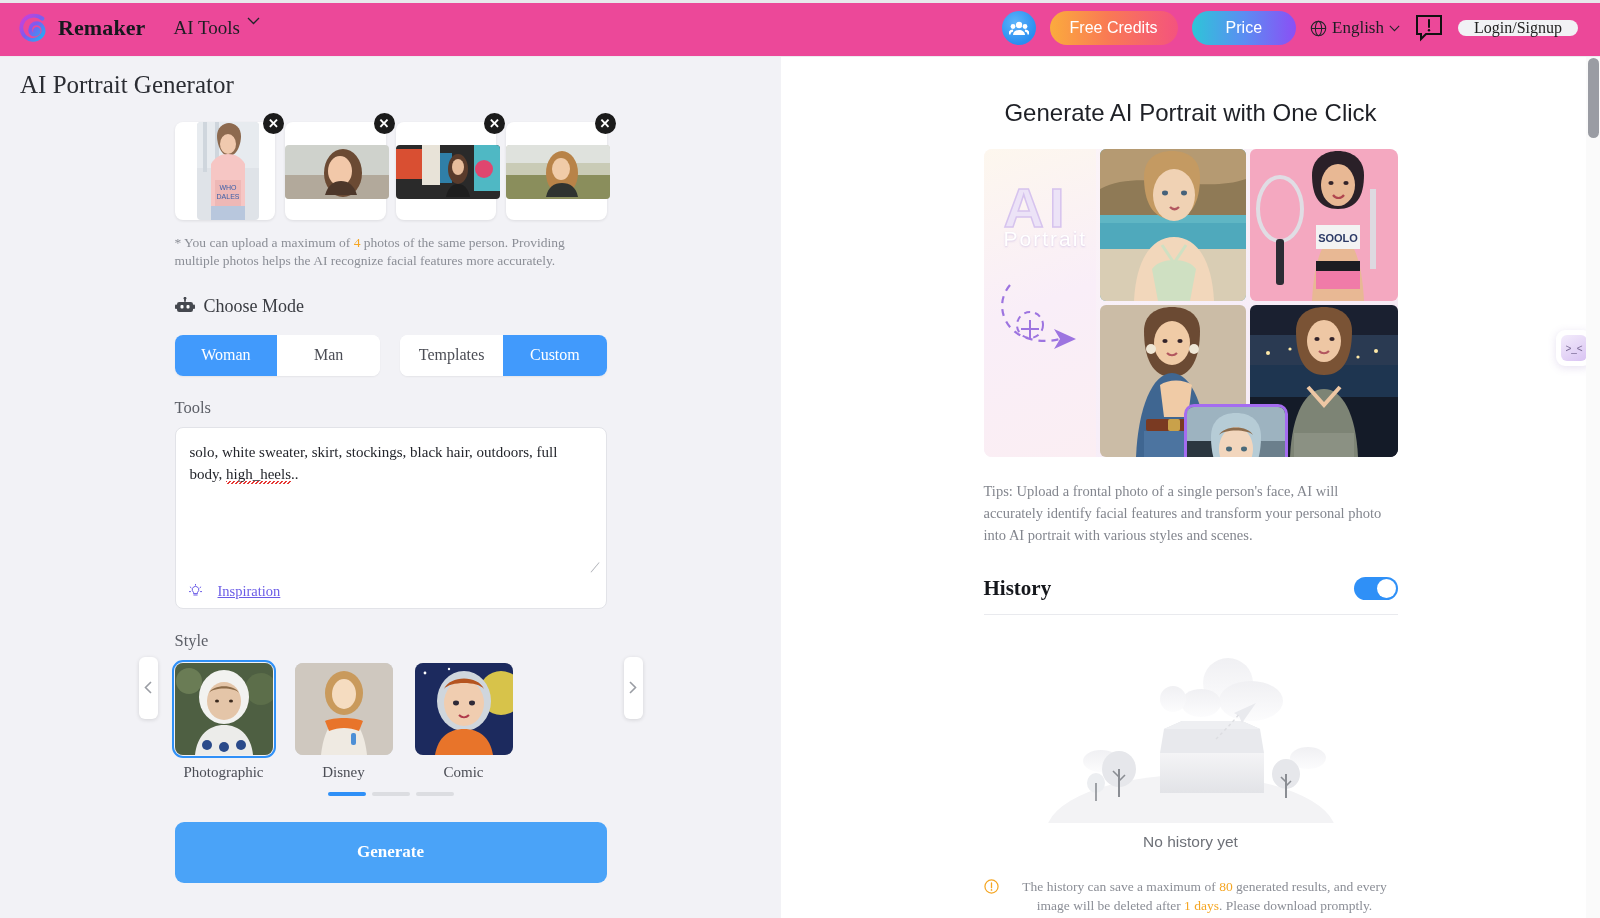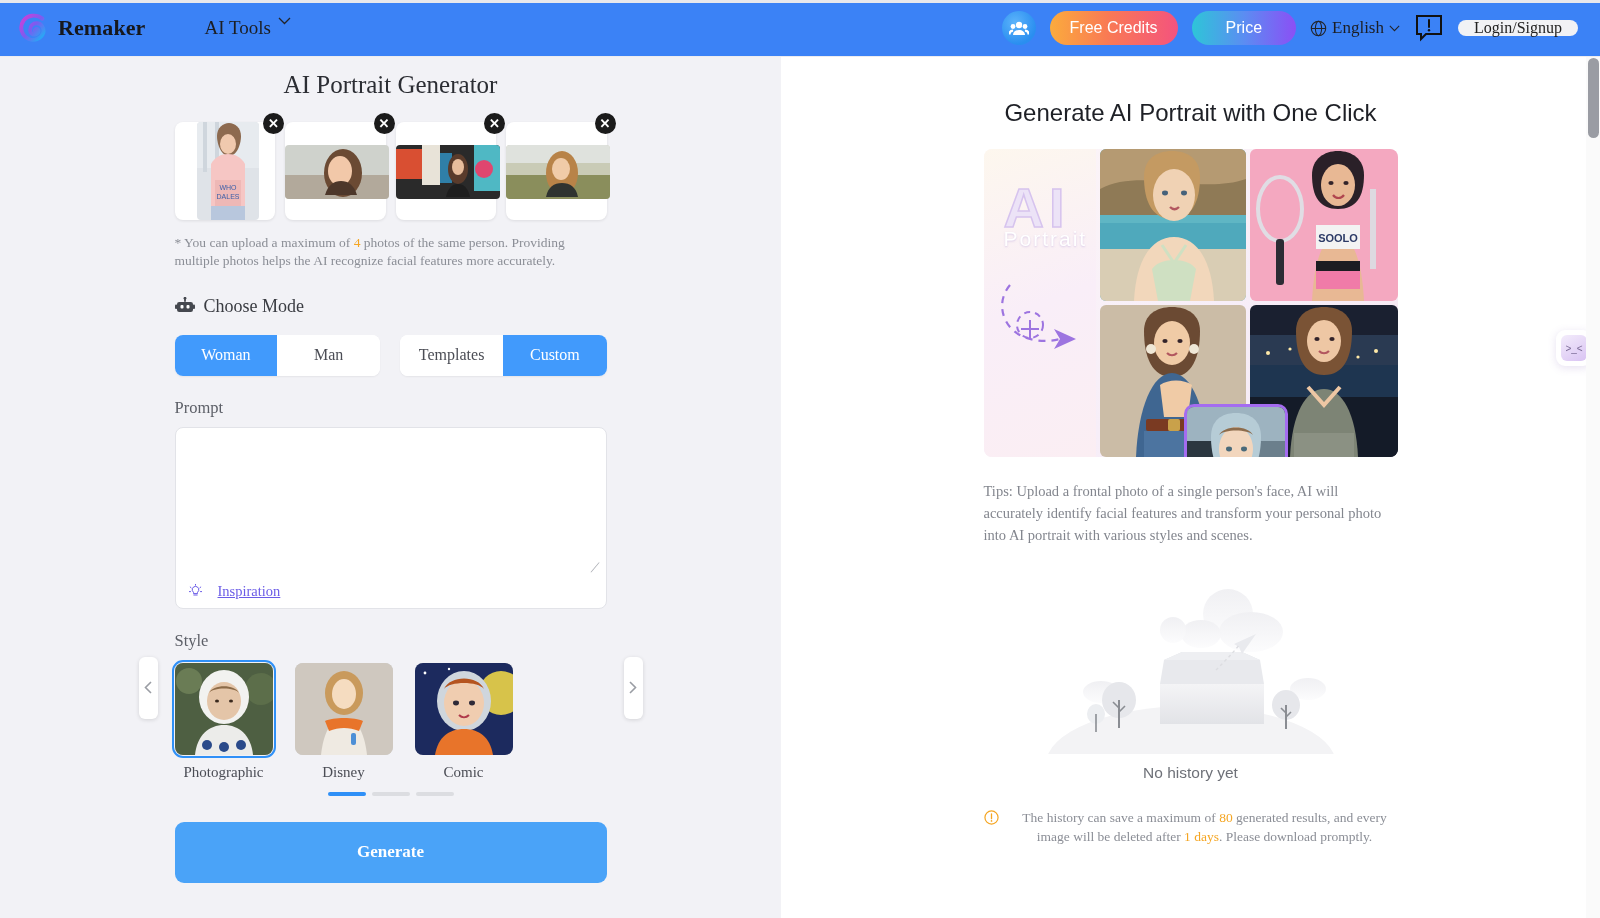--- a/index.html
+++ b/index.html
@@ -7,26 +7,25 @@
     width: 1600px; height: 918px;
     font-family: "Liberation Serif", serif;
     background: #ffffff;
     overflow: hidden;
   }
 
   
   .header {
     position: absolute; top: 0; left: 0;
     width: 1600px; height: 57px;
-    background: #3b82f6;
+    background: #ec4899;
     border-bottom: 1px solid #ececf0;
     display: flex; align-items: center;
     padding: 0 22px 0 18px;
     z-index: 40;
-    gap: 31px;
   }
   .brand { display: flex; align-items: center; gap: 10px; }
   .logo-mark { width: 30px; height: 30px; display: block; }
   .brand-name {
     font-size: 22px; font-weight: bold; color: #16181d;
     letter-spacing: .1px; font-family: "Liberation Serif", serif;
   }
   .ai-tools {
     display: flex; gap: 7px;
     margin-left: 28px; font-size: 19px; color: #1c1e23;
@@ -71,23 +70,24 @@
   }
   .right-panel {
     position: absolute; top: 57px; left: 781px;
     width: 819px; height: 861px;
     background: #ffffff;
     overflow: hidden;
   }
 
   
   .panel-title {
-    width: 100%; text-align: center;
+    width: 100%; 
     font-size: 25px; color: #2b2d33;
     margin-top: 14px;
+    margin-left: 20px;
   }
   .inner { width: 432px; margin: 0 auto; }
   .thumbs { display: flex; gap: 10px; margin-top: 23px; }
   .thumb {
     position: relative; width: 104px; height: 98px;
     background: #fff; border-radius: 8px;
     box-shadow: 0 1px 3px rgba(0,0,0,.09);
     overflow: visible;
   }
   .thumb-inner {
@@ -425,22 +425,23 @@
       <div class="seg seg-a">
         <div class="seg-btn active">Woman</div>
         <div class="seg-btn">Man</div>
       </div>
       <div class="seg seg-b">
         <div class="seg-btn">Templates</div>
         <div class="seg-btn active">Custom</div>
       </div>
     </div>
 
-    <div class="field-label">Prompt</div>
+    <div class="field-label">Tools</div>
     <div class="prompt-box">
+      <div class="prompt-text"><span>solo, white sweater, skirt, stockings, black hair, outdoors, full body, </span><span class="squiggle">high_heels</span><span>..</span></div>
       <div class="resize-grip">⟋</div>
       <div class="inspiration">
         <svg width="13" height="14" viewBox="0 0 13 14">
           <path d="M6.5 2.4a3.3 3.3 0 00-2 5.9v1.3h4V8.3a3.3 3.3 0 00-2-5.9z" fill="none" stroke="#6b5ce7" stroke-width="1"></path>
           <path d="M4.8 11h3.4M6.5 0v1.2M1.2 3l.9.8M11.8 3l-.9.8M0.3 7.6h1.2M11.5 7.6h1.2" stroke="#6b5ce7" stroke-width="1" stroke-linecap="round"></path>
         </svg>
         <span>Inspiration</span>
       </div>
     </div>
 
@@ -629,20 +630,24 @@
             <ellipse cx="57" cy="42" rx="3" ry="2.4" fill="#4a6a7a"></ellipse>
           <path d="M45 54c2 3 6 3 8 0" stroke="#b2575f" stroke-width="2.4" fill="none"></path>
           <path d="M20 98c2-20 14-32 29-32s27 12 29 32z" fill="#c3d6e0"></path>
           <path d="M66 50c6 14 6 34 4 48h12V56z" fill="#9b8468"></path>
         </svg>
       </div>
     </div>
 
     <div class="tips">Tips: Upload a frontal photo of a single person's face, AI will accurately identify facial features and transform your personal photo into AI portrait with various styles and scenes.</div>
 
+    <div class="hist-row">
+      <div class="hist-title">History</div>
+      <div class="toggle"></div>
+    </div>
 
     <div class="empty-wrap">
       <svg width="290" height="180" viewBox="0 0 290 180">
         <defs>
           <linearGradient id="gb" x1="0" y1="0" x2="0" y2="1">
             <stop offset="0" stop-color="#f4f4f6"></stop>
               <stop offset="1" stop-color="#e2e3e7"></stop>
           </linearGradient>
           <linearGradient id="gc" x1="0" y1="0" x2="0" y2="1">
             <stop offset="0" stop-color="#f0f0f3"></stop>

